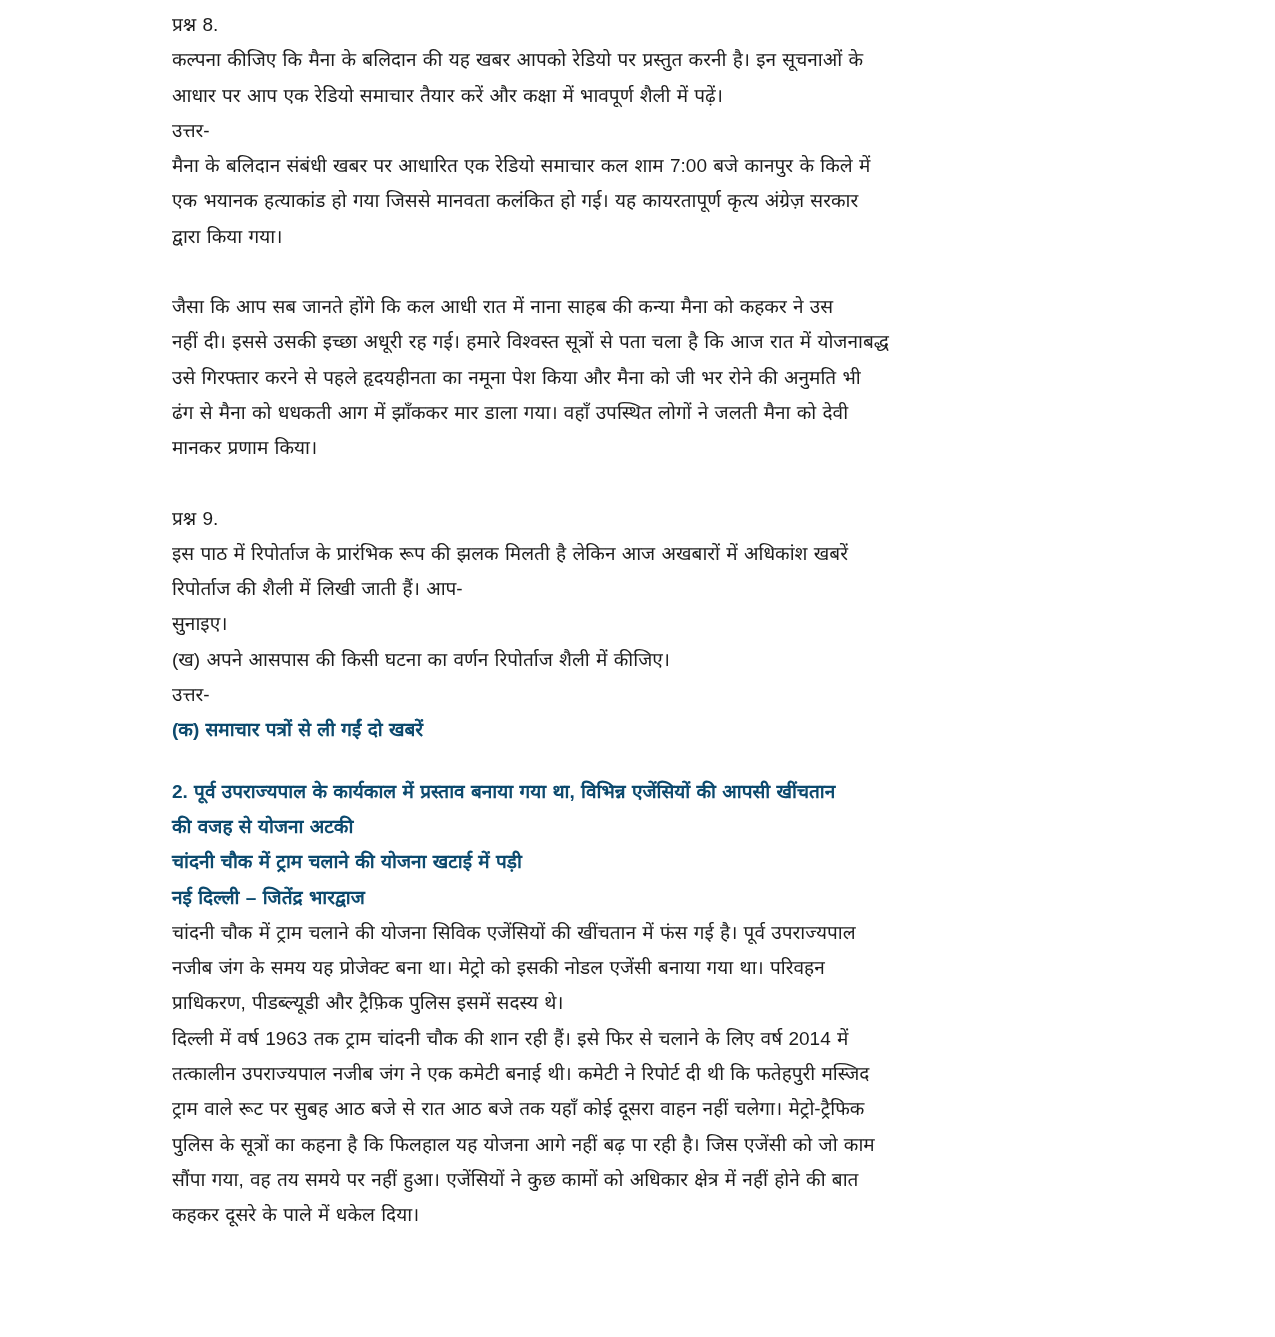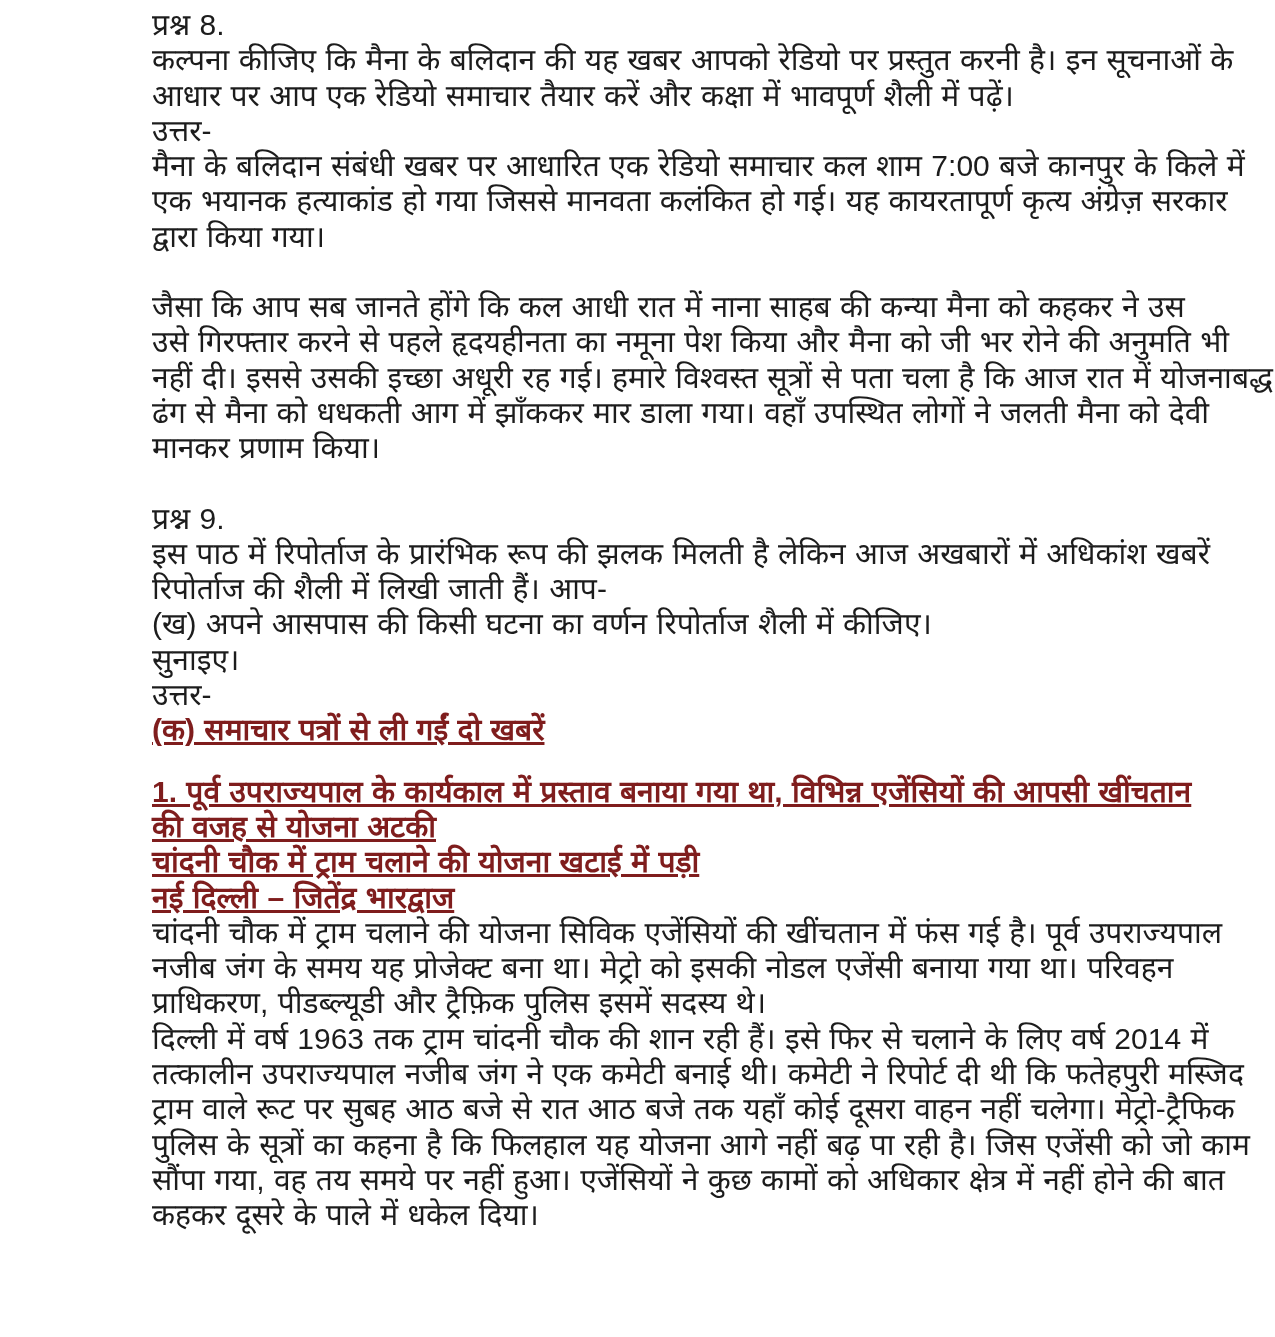--- a/index.html
+++ b/index.html
@@ -14,66 +14,65 @@
     overflow: hidden;
     font-family: "Liberation Sans", "DejaVu Sans", sans-serif;
   }
   .doc-page {
     position: absolute;
     inset: 0;
     background: #ffffff;
   }
   .doc-body {
     position: absolute;
-    left: 152px;
+    left: 172px;
     top: 7px;
     width: 975px;
-    font-size: 30px;
+    font-size: 19px;
     line-height: 35.3px;
     color: #1c1c1c;
     letter-spacing: 0px;
     word-spacing: 1px;
   }
   .text-line {
     white-space: nowrap;
     font-weight: 400;
   }
   .text-line.bold {
     font-weight: 700;
-    color: #7f1d1d;
-    text-decoration: underline;
+    color: #0c4a6e;
   }
   .text-line.gap-lg { margin-top: 35px; }
   .text-line.gap-md { margin-top: 26px; }
 </style>
 </head>
 <body>
 
 <main class="doc-page">
   <div class="doc-body" id="doc-body">
       <div class="text-line">प्रश्न 8.</div>
       <div class="text-line">कल्पना कीजिए कि मैना के बलिदान की यह खबर आपको रेडियो पर प्रस्तुत करनी है। इन सूचनाओं के</div>
       <div class="text-line">आधार पर आप एक रेडियो समाचार तैयार करें और कक्षा में भावपूर्ण शैली में पढ़ें।</div>
       <div class="text-line">उत्तर-</div>
       <div class="text-line">मैना के बलिदान संबंधी खबर पर आधारित एक रेडियो समाचार कल शाम 7:00 बजे कानपुर के किले में</div>
       <div class="text-line">एक भयानक हत्याकांड हो गया जिससे मानवता कलंकित हो गई। यह कायरतापूर्ण कृत्य अंग्रेज़ सरकार</div>
       <div class="text-line">द्वारा किया गया।</div>
       <div class="text-line gap-lg">जैसा कि आप सब जानते होंगे कि कल आधी रात में नाना साहब की कन्या मैना को कहकर ने उस</div>
+      <div class="text-line">नहीं दी। इससे उसकी इच्छा अधूरी रह गई। हमारे विश्वस्त सूत्रों से पता चला है कि आज रात में योजनाबद्ध</div>
       <div class="text-line">उसे गिरफ्तार करने से पहले हृदयहीनता का नमूना पेश किया और मैना को जी भर रोने की अनुमति भी</div>
-      <div class="text-line">नहीं दी। इससे उसकी इच्छा अधूरी रह गई। हमारे विश्वस्त सूत्रों से पता चला है कि आज रात में योजनाबद्ध</div>
       <div class="text-line">ढंग से मैना को धधकती आग में झाँककर मार डाला गया। वहाँ उपस्थित लोगों ने जलती मैना को देवी</div>
       <div class="text-line">मानकर प्रणाम किया।</div>
       <div class="text-line gap-lg">प्रश्न 9.</div>
       <div class="text-line">इस पाठ में रिपोर्ताज के प्रारंभिक रूप की झलक मिलती है लेकिन आज अखबारों में अधिकांश खबरें</div>
       <div class="text-line">रिपोर्ताज की शैली में लिखी जाती हैं। आप-</div>
+      <div class="text-line">सुनाइए।</div>
       <div class="text-line">(ख) अपने आसपास की किसी घटना का वर्णन रिपोर्ताज शैली में कीजिए।</div>
-      <div class="text-line">सुनाइए।</div>
       <div class="text-line">उत्तर-</div>
       <div class="text-line bold">(क) समाचार पत्रों से ली गईं दो खबरें</div>
-      <div class="text-line bold gap-md">1. पूर्व उपराज्यपाल के कार्यकाल में प्रस्ताव बनाया गया था, विभिन्न एजेंसियों की आपसी खींचतान</div>
+      <div class="text-line bold gap-md">2. पूर्व उपराज्यपाल के कार्यकाल में प्रस्ताव बनाया गया था, विभिन्न एजेंसियों की आपसी खींचतान</div>
       <div class="text-line bold">की वजह से योजना अटकी</div>
       <div class="text-line bold">चांदनी चौक में ट्राम चलाने की योजना खटाई में पड़ी</div>
       <div class="text-line bold">नई दिल्ली – जितेंद्र भारद्वाज</div>
       <div class="text-line">चांदनी चौक में ट्राम चलाने की योजना सिविक एजेंसियों की खींचतान में फंस गई है। पूर्व उपराज्यपाल</div>
       <div class="text-line">नजीब जंग के समय यह प्रोजेक्ट बना था। मेट्रो को इसकी नोडल एजेंसी बनाया गया था। परिवहन</div>
       <div class="text-line">प्राधिकरण, पीडब्ल्यूडी और ट्रैफ़िक पुलिस इसमें सदस्य थे।</div>
       <div class="text-line">दिल्ली में वर्ष 1963 तक ट्राम चांदनी चौक की शान रही हैं। इसे फिर से चलाने के लिए वर्ष 2014 में</div>
       <div class="text-line">तत्कालीन उपराज्यपाल नजीब जंग ने एक कमेटी बनाई थी। कमेटी ने रिपोर्ट दी थी कि फतेहपुरी मस्जिद</div>
       <div class="text-line">ट्राम वाले रूट पर सुबह आठ बजे से रात आठ बजे तक यहाँ कोई दूसरा वाहन नहीं चलेगा। मेट्रो-ट्रैफिक</div>
       <div class="text-line">पुलिस के सूत्रों का कहना है कि फिलहाल यह योजना आगे नहीं बढ़ पा रही है। जिस एजेंसी को जो काम</div>

